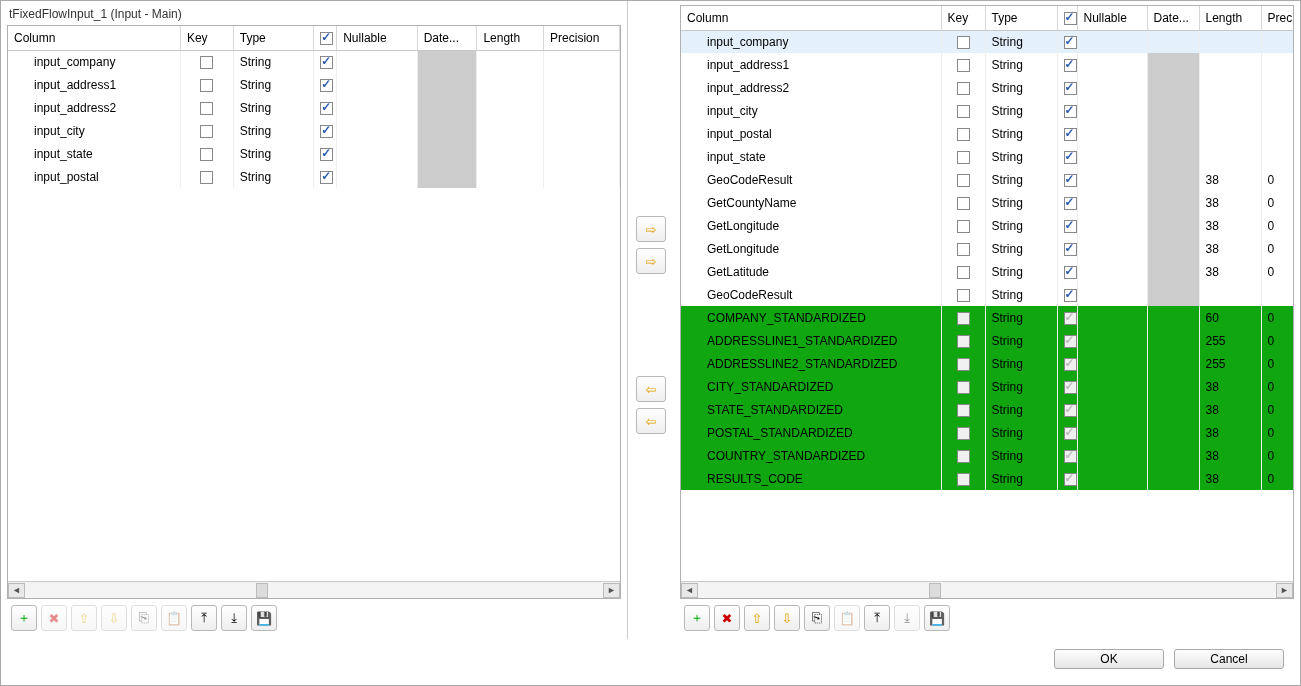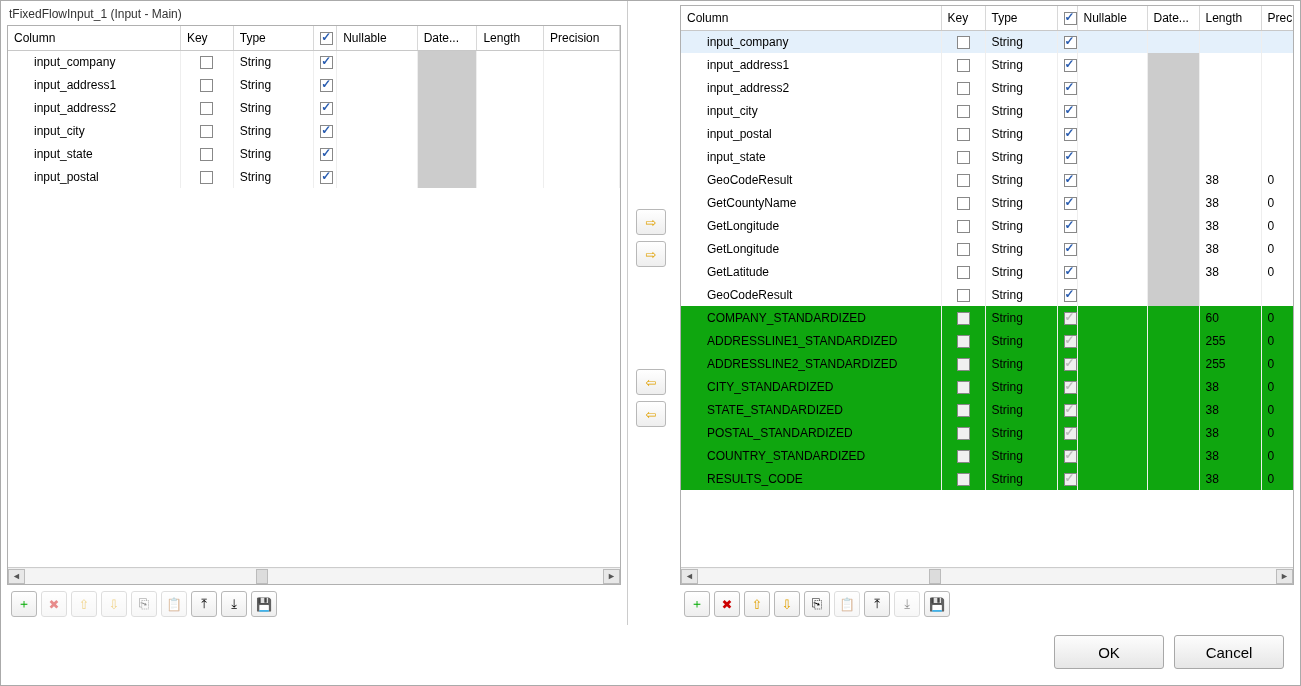--- a/index.html
+++ b/index.html
@@ -161,26 +161,26 @@
     cursor: pointer;
   }
   .footer {
     display: flex;
     justify-content: flex-end;
     gap: 10px;
     padding: 10px 16px 16px 16px;
   }
   .dlg-btn {
     min-width: 110px;
-    height: 34px;
+    height: 20px;
     border: 1px solid #a8a8a8;
     border-radius: 3px;
     background: linear-gradient(#fdfdfd,#e6e6e6);
     cursor: pointer;
-    font-size: 15px;
+    font-size: 12px;
   }
   .yellow { color: #e0a000; }
   .green-ico { color: #0a0; }
   .red-ico { color: #c00; }
   .blue-ico { color: #2a5db0; }
 </style>
 </head>
 <body>
 
 <div class="dialog">

